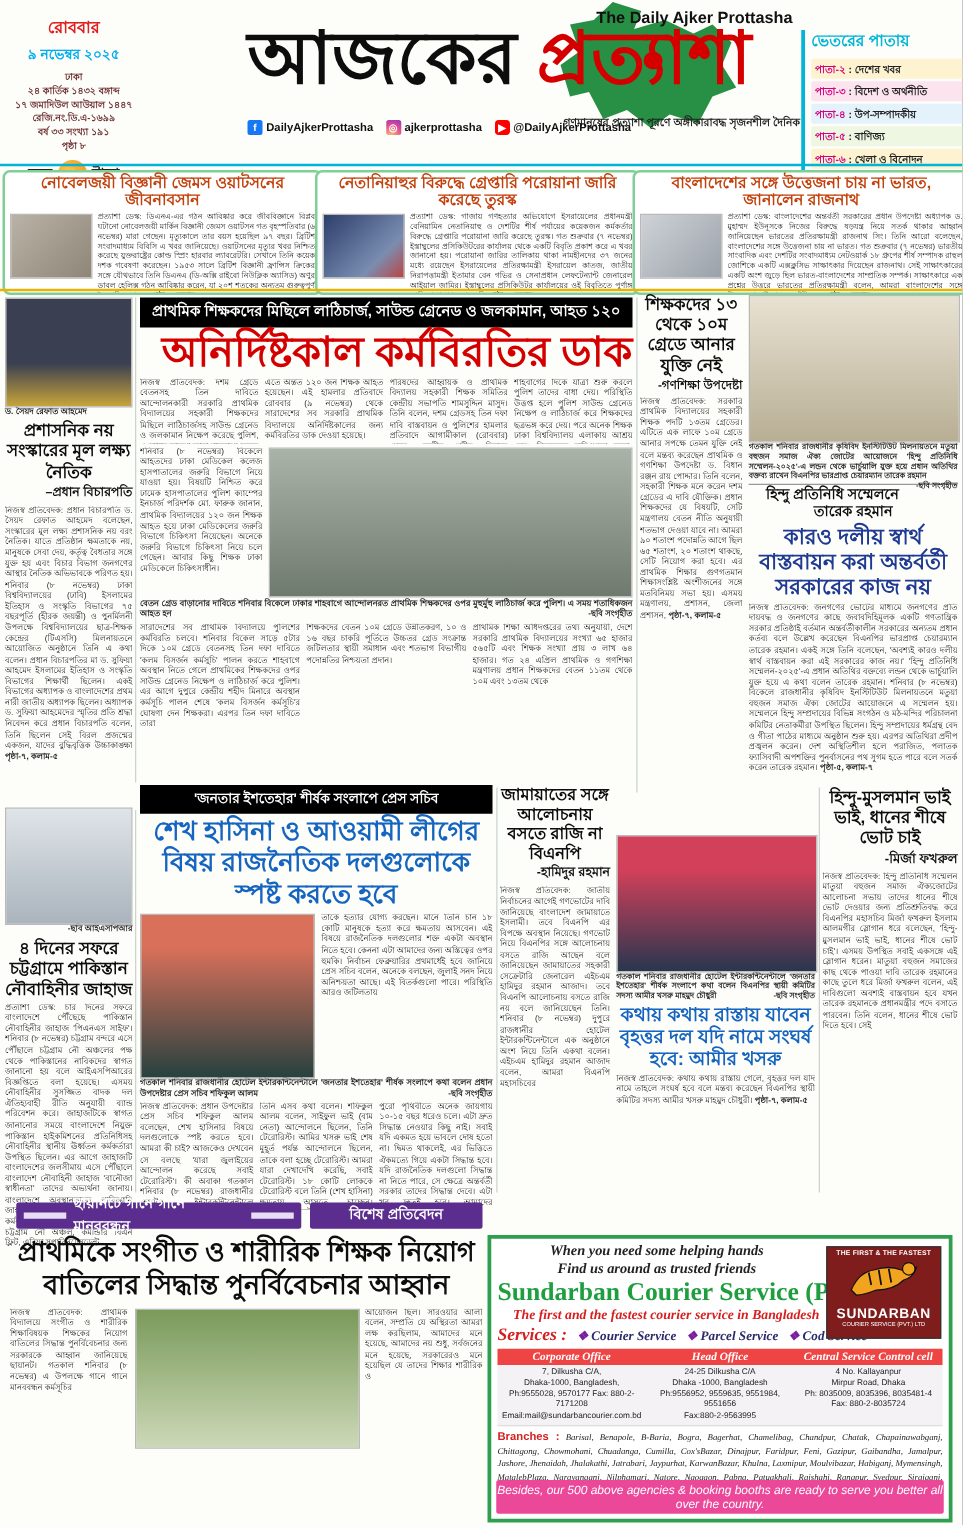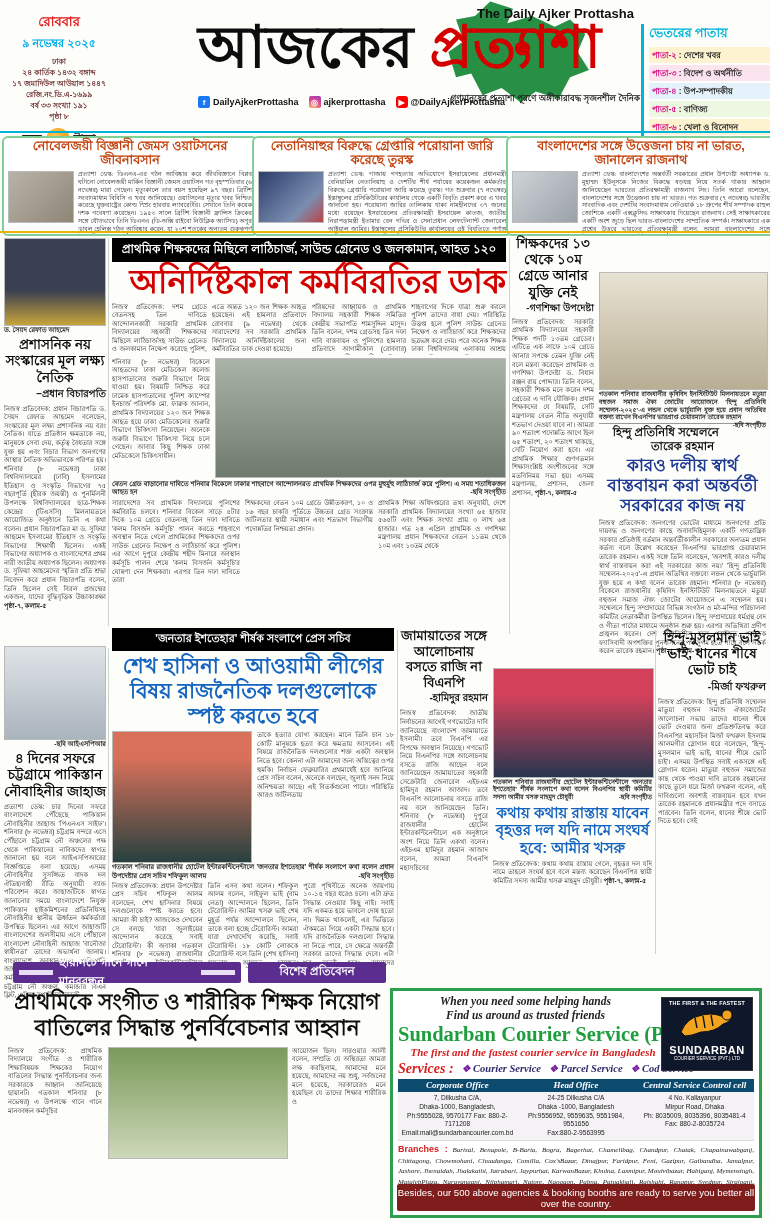--- a/index.html
+++ b/index.html
@@ -55,37 +55,37 @@
   .cols{display:flex;gap:5px;}
   .cols>div{flex:1;}
   .purplebar{top:962px;height:21px;background:#5b2d8e;color:#fff;font-size:11.5px;font-weight:bold;
       display:flex;align-items:center;justify-content:center;border-radius:2px;}
   .dash{display:inline-block;width:34px;height:5px;background:#e8ddf5;margin:0 6px;}
   
   .ad{left:390px;top:988px;width:372px;height:230px;border:3px solid #2e9e4f;background:#fff;padding:3px 5px;box-sizing:border-box;}
   .ad-tag{font-family:"Liberation Serif",serif;font-style:italic;font-weight:bold;font-size:11.5px;color:#222;text-align:center;line-height:1.25;}
   .ad-company{color:#1e9e3e;font-size:20.5px;font-weight:900;font-family:"Liberation Serif",serif;}
   .ad-slogan{color:#d42020;font-style:italic;font-weight:bold;font-size:11px;font-family:"Liberation Serif",serif;}
-  .ad-logo{position:absolute;right:6px;top:6px;width:92px;height:74px;background:#0f172a;border:1px solid #333;
+  .ad-logo{position:absolute;right:6px;top:6px;width:92px;height:74px;background:#7f1d1d;border:1px solid #333;
       color:#fff;text-align:center;padding-top:2px;box-sizing:border-box;}
   .ad-logo .l1{font-size:5.4px;font-weight:bold;letter-spacing:.2px;}
   .ad-logo .l2{font-size:11px;font-weight:900;letter-spacing:.5px;}
   .ad-logo .l3{font-size:4.6px;}
   .services{display:flex;align-items:center;gap:8px;margin:3px 0 2px 0;}
   .svc-label{color:#d42020;font-size:14px;font-weight:900;font-style:italic;font-family:"Liberation Serif",serif;}
   .svc{color:#2b2b6b;font-size:10.5px;font-style:italic;font-weight:bold;font-family:"Liberation Serif",serif;}
   .diamond{color:#7a1fa0;font-size:10px;}
-  .offhead{display:flex;background:#0c4a6e;color:#fff;}
+  .offhead{display:flex;background:#ef4444;color:#fff;}
   .offhead>div{flex:1;font-family:"Liberation Serif",serif;font-style:italic;font-weight:bold;font-size:9px;text-align:center;padding:1.5px 0;}
   .offrow{display:flex;background:#f4f2f4;border-bottom:1px solid #ddd;}
   .offrow>div{flex:1;font-size:6.6px;line-height:1.35;text-align:center;padding:2px 1px;color:#222;}
   .branches{font-size:7px;line-height:1.45;text-align:justify;font-style:italic;font-family:"Liberation Serif",serif;color:#222;margin-top:2px;}
   .br-label{color:#d42020;font-weight:900;font-size:9px;font-style:normal;font-family:"Liberation Sans",sans-serif;}
-  .ad-footer{position:absolute;left:4px;right:4px;bottom:4px;background:#7f1d1d;color:#fff;
-      font-size:9.6px;text-align:center;padding:2.5px 0;border-radius:2px;}
+  .ad-footer{position:absolute;left:4px;right:4px;bottom:4px;background:#ec4899;color:#fff;
+      font-size:9.6px;text-align:center;padding:2.5px 0;border-radius:2px;font-style:italic;}
 </style>
 </head>
 <body>
 
 <div class="page">
 
   <div class="abs datebox">
     <div class="d-week">রোববার</div>
     <div class="d-date">৯ নভেম্বর ২০২৫</div>
     <div class="d-meta">
@@ -184,21 +184,21 @@
       <div class="tt">প্রাথমিক শিক্ষা অধিদপ্তরের তথ্য অনুযায়ী, দেশে সরকারি প্রাথমিক বিদ্যালয়ের সংখ্যা ৬৫ হাজার ৫৬৫টি এবং শিক্ষক সংখ্যা প্রায় ৩ লাখ ৬৪ হাজার। গত ২৪ এপ্রিল প্রাথমিক ও গণশিক্ষা মন্ত্রণালয় প্রধান শিক্ষকদের বেতন ১১তম থেকে ১০ম এবং ১৩তম থেকে</div>
     </div>
   </div>
 
   <div class="abs" style="left:512px;top:236px;width:254px;display:flex;gap:5px;">
     <div style="width:82px;">
       <div class="blackhead" style="font-size:13.5px;">শিক্ষকদের ১৩ থেকে ১০ম গ্রেডে আনার যুক্তি নেই</div>
       <div class="attr" style="font-size:9.5px;">-গণশিক্ষা উপদেষ্টা</div>
       <div class="tt" style="height:330px;margin-top:2px;"><span>নিজস্ব প্রতিবেদক: সরকারি প্রাথমিক বিদ্যালয়ের সহকারী শিক্ষক পদটি ১৩তম গ্রেডের। এটিতে এক লাফে ১০ম গ্রেডে আনার সপক্ষে তেমন যুক্তি নেই বলে মন্তব্য করেছেন প্রাথমিক ও গণশিক্ষা উপদেষ্টা ড. বিধান রঞ্জন রায় পোদ্দার। তিনি বলেন, সহকারী শিক্ষক মনে করেন দশম গ্রেডের এ দাবি যৌক্তিক। প্রধান শিক্ষকদের যে বিষয়টি, সেটি মন্ত্রণালয় বেতন নীতি অনুযায়ী শতভাগ দেওয়া যাবে না। আমরা ৯০ শতাংশ পদোন্নতি আগে ছিল ৬৫ শতাংশ, ২০ শতাংশ থাকছে, সেটি নিয়োগ করা হবে। এর প্রাথমিক শিক্ষার গুণগতমান শিক্ষাসংশ্লিষ্ট অংশীজনের সঙ্গে মতবিনিময় সভা হয়। এসময় মন্ত্রণালয়, প্রশাসন, জেলা প্রশাসন,</span> <span class="pref">পৃষ্ঠা-৭, কলাম-৫</span></div>
     </div>
-    <div style="flex:1;margin-top:36px;">
+    <div style="flex:1;">
       <div class="ph" style="width:100%;height:116px;background:linear-gradient(180deg,#e8e2d2,#b8ae94);"></div>
       <div class="cap" style="font-size:6.2px;"><span>গতকাল শনিবার রাজধানীর কৃষিবিদ ইনস্টিটিউট মিলনায়তনে মতুয়া বহুজন সমাজ ঐক্য জোটের আয়োজনে 'হিন্দু প্রতিনিধি সম্মেলন-২০২৫'-এ লন্ডন থেকে ভার্চুয়ালি যুক্ত হয়ে প্রধান অতিথির বক্তব্য রাখেন বিএনপির ভারপ্রাপ্ত চেয়ারম্যান তারেক রহমান</span> <span style="float:right;">-ছবি সংগৃহীত</span></div>
       <div class="blackhead" style="font-size:11.5px;margin-top:2px;border-top:1px solid #999;padding-top:2px;">হিন্দু প্রতিনিধি সম্মেলনে তারেক রহমান</div>
       <div class="navyhead" style="font-size:17px;margin:2px 0;">কারও দলীয় স্বার্থ বাস্তবায়ন করা অন্তর্বর্তী সরকারের কাজ নয়</div>
       <div class="tt" style="height:152px;"><span>নিজস্ব প্রতিবেদক: জনগণের ভোটের মাধ্যমে জনগণের প্রতি দায়বদ্ধ ও জনগণের কাছে জবাবদিহিমূলক একটি গণতান্ত্রিক সরকার প্রতিষ্ঠাই বর্তমান অন্তর্বর্তীকালীন সরকারের অন্যতম প্রধান কর্তব্য বলে উল্লেখ করেছেন বিএনপির ভারপ্রাপ্ত চেয়ারম্যান তারেক রহমান। একই সঙ্গে তিনি বলেছেন, 'অবশ্যই কারও দলীয় স্বার্থ বাস্তবায়ন করা এই সরকারের কাজ নয়।' 'হিন্দু প্রতিনিধি সম্মেলন-২০২৫'-এ প্রধান অতিথির বক্তব্যে লন্ডন থেকে ভার্চুয়ালি যুক্ত হয়ে এ কথা বলেন তারেক রহমান। শনিবার (৮ নভেম্বর) বিকেলে রাজধানীর কৃষিবিদ ইনস্টিটিউট মিলনায়তনে মতুয়া বহুজন সমাজ ঐক্য জোটের আয়োজনে এ সম্মেলন হয়। সম্মেলনে হিন্দু সম্প্রদায়ের বিভিন্ন সংগঠন ও মঠ-মন্দির পরিচালনা কমিটির নেতাকর্মীরা উপস্থিত ছিলেন। হিন্দু সম্প্রদায়ের ধর্মগ্রন্থ বেদ ও গীতা পাঠের মাধ্যমে অনুষ্ঠান শুরু হয়। এরপর অতিথিরা প্রদীপ প্রজ্বলন করেন। দেশ অস্থিতিশীল হলে পরাজিত, পলাতক ফ্যাসিবাদী অপশক্তির পুনর্বাসনের পথ সুগম হতে পারে বলে সতর্ক করেন তারেক রহমান।</span> <span class="pref">পৃষ্ঠা-৫, কলাম-৭</span></div>
     </div>
   </div>
 
   <div class="vrule" style="left:108px;top:238px;height:388px;"></div>
   <div class="vrule" style="left:509px;top:238px;height:396px;"></div>

